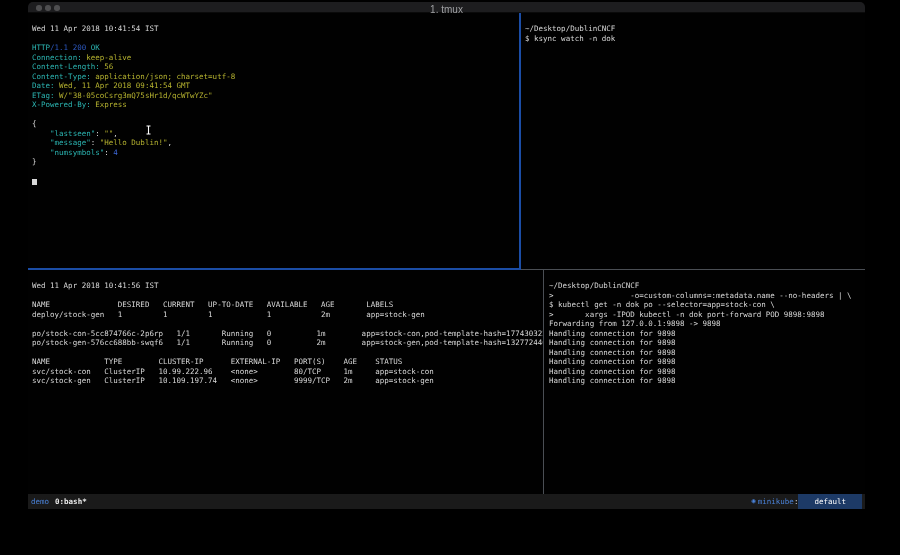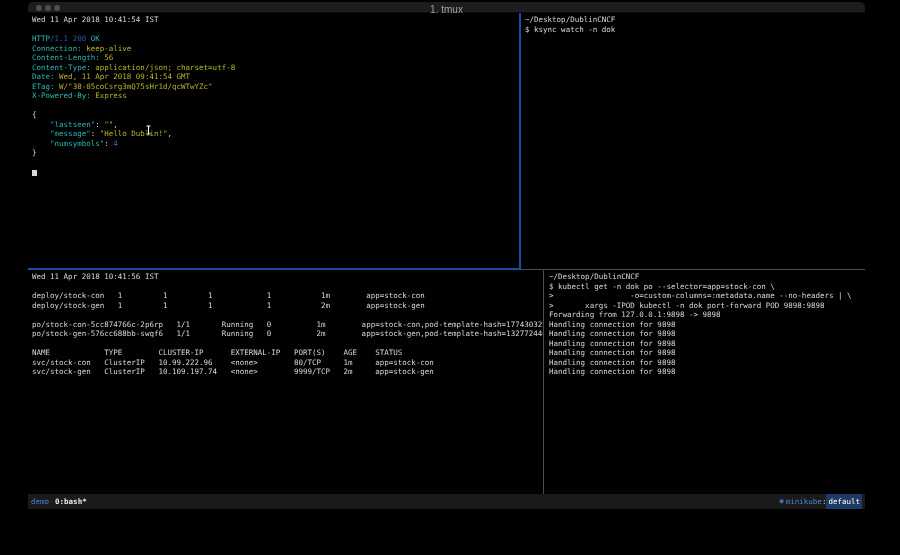--- a/index.html
+++ b/index.html
@@ -11,21 +11,21 @@
 
   .titlebar { position:absolute; left:0; top:0; width:100%; height:11px;
               background:#1d1d1f; border-radius:5px 5px 0 0; border-bottom:1px solid #0a0a0a; }
   .lights { position:absolute; left:8px; top:3px; display:flex; gap:3.5px; }
   .light { width:5.5px; height:5.5px; border-radius:50%; background:#4e4e50; display:inline-block; }
   .wtitle { position:absolute; left:0; top:1.5px; width:100%; text-align:center;
             font-family:"Liberation Sans", sans-serif; font-size:10px; color:#9fa0a3; }
 
   .term { position:absolute; left:0; top:11px; right:0; bottom:15px; }
 
-  .pane { position:absolute; overflow:hidden; padding:2px 0 0 4px;
+  .pane { position:absolute; overflow:hidden; padding:11px 0 0 4px;
           font-size:7.5px; line-height:9.5px; color:var(--fg); }
   .pane-tl { left:0; top:0; width:491px; height:255px; }
   .pane-tr { left:495px; top:0; right:0; height:255px; padding-left:2px; }
   .pane-bl { left:0; top:257px; width:515px; bottom:0; }
   .pane-br { left:519px; top:257px; right:0; bottom:0; padding-left:2px; }
 
   .div-v-top { position:absolute; left:491px; top:0; width:2px; height:257px; background:var(--divider-blue); }
   .div-h-left { position:absolute; left:0; top:255px; width:493px; height:2px; background:var(--divider-blue); }
   .div-h-right { position:absolute; left:493px; top:256px; right:0; height:1px; background:var(--divider-gray); }
   .div-v-bottom { position:absolute; left:515px; top:257px; width:1px; bottom:0; background:var(--divider-gray); }
@@ -44,21 +44,21 @@
 
   .statusbar { position:absolute; left:0; bottom:0; width:100%; height:15px;
                background:#1a1a1a; display:flex; align-items:center;
                font-size:7.5px; line-height:15px; white-space:pre; }
   .sb-session { color:var(--status-blue); margin-left:3px; }
   .sb-window { color:#ececec; font-weight:bold; margin-left:6px; }
   .sb-right { margin-left:auto; margin-right:3px; display:flex; align-items:center; }
   .sb-kube-icon { color:var(--status-blue); font-size:7px; margin-right:2px; }
   .sb-context { color:var(--status-blue); }
   .sb-sep { color:#d8d8d8; }
-  .sb-namespace { color:#ffffff; background:var(--kube-ns-bg); padding:0 2px; }
+  .sb-namespace { color:#ffffff; background:var(--kube-ns-bg); padding:0 16px; }
 </style>
 </head>
 <body>
 
 <div class="window">
 
   <div class="titlebar">
     <div class="lights">
       <span class="light"></span>
       <span class="light"></span>
@@ -106,40 +106,40 @@
 
     <div class="pane pane-tr">
       <div class="line">~/Desktop/DublinCNCF</div>
       <div class="line">$ ksync watch -n dok</div>
     </div>
 
     <div class="pane pane-bl">
       <div class="line">Wed 11 Apr 2018 10:41:56 IST</div>
       <div>
           <div class="k8s-table">
-            <div class="line"><span class="fg">deploy/stock-con   1         1         1            1           1m        app=stock-con</span></div>
+            <div class="line"><span class="fg">NAME               DESIRED   CURRENT   UP-TO-DATE   AVAILABLE   AGE       LABELS</span></div>
             <div class="line"><span class="fg">deploy/stock-gen   1         1         1            1           2m        app=stock-gen</span></div>
           </div>
           <div class="k8s-table">
             <div class="line"><span class="fg">po/stock-con-5cc874766c-2p6rp   1/1       Running   0          1m        app=stock-con,pod-template-hash=1774303227</span></div>
             <div class="line"><span class="fg">po/stock-gen-576cc688bb-swqf6   1/1       Running   0          2m        app=stock-gen,pod-template-hash=1327724466</span></div>
           </div>
           <div class="k8s-table">
             <div class="line"><span class="fg">NAME            TYPE        CLUSTER-IP      EXTERNAL-IP   PORT(S)    AGE    STATUS</span></div>
             <div class="line"><span class="fg">svc/stock-con   ClusterIP   10.99.222.96    &lt;none&gt;        80/TCP     1m     app=stock-con</span></div>
             <div class="line"><span class="fg">svc/stock-gen   ClusterIP   10.109.197.74   &lt;none&gt;        9999/TCP   2m     app=stock-gen</span></div>
           </div>
         </div>
     </div>
 
     <div class="pane pane-br">
       <div class="line">~/Desktop/DublinCNCF</div>
       <div>
+          <div class="line"><span class="fg">&gt;                 -o=custom-columns=:metadata.name --no-headers | \</span></div>
           <div class="line"><span class="fg">$ kubectl get -n dok po --selector=app=stock-con \</span></div>
-          <div class="line"><span class="fg">&gt;                 -o=custom-columns=:metadata.name --no-headers | \</span></div>
           <div class="line"><span class="fg">&gt;       xargs -IPOD kubectl -n dok port-forward POD 9898:9898</span></div>
         </div>
       <div>
           <div class="line"><span class="fg">Forwarding from 127.0.0.1:9898 -&gt; 9898</span></div>
           <div class="line"><span class="fg">Handling connection for 9898</span></div>
           <div class="line"><span class="fg">Handling connection for 9898</span></div>
           <div class="line"><span class="fg">Handling connection for 9898</span></div>
           <div class="line"><span class="fg">Handling connection for 9898</span></div>
           <div class="line"><span class="fg">Handling connection for 9898</span></div>
           <div class="line"><span class="fg">Handling connection for 9898</span></div>

